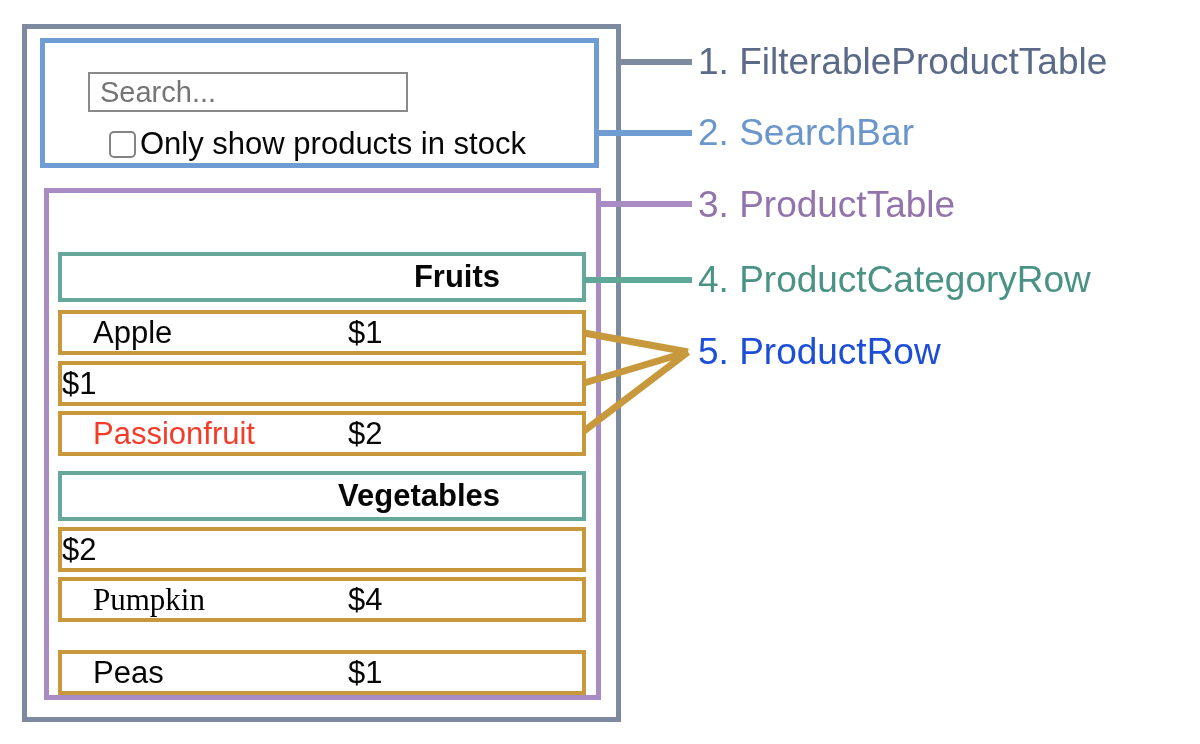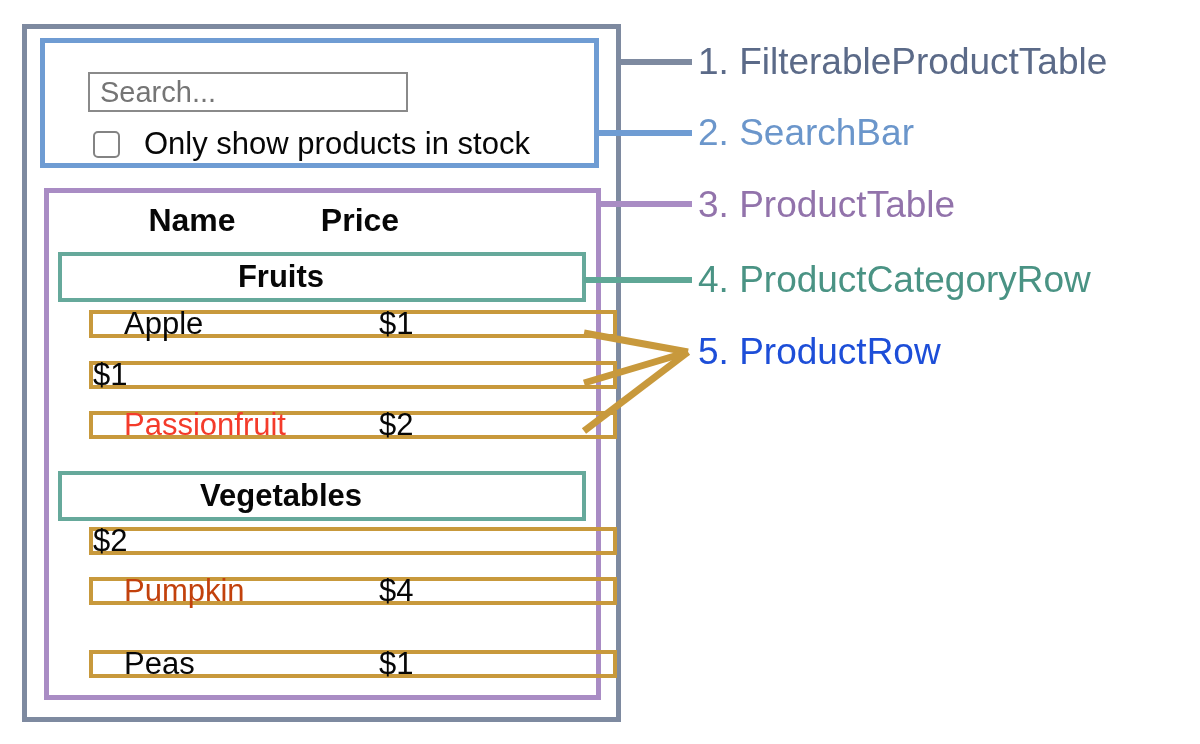--- a/index.html
+++ b/index.html
@@ -24,22 +24,22 @@
     border: 5px solid var(--outline-blue);
   }
   .search-input {
     position: absolute; left: 43px; top: 29px; width: 320px; height: 40px;
     border: 2px solid #8a8a8a; border-radius: 0;
     font-family: "Liberation Sans", "DejaVu Sans", sans-serif;
     font-size: 29px; padding: 0 10px; color: #333; outline: none;
   }
   .search-input::placeholder { color: var(--input-gray); opacity: 1; }
   .checkbox-row {
-    position: absolute; left: 48px; top: 86px; height: 30px;
-    display: flex; align-items: center; gap: 24px;
+    position: absolute; left: 64px; top: 86px; height: 30px;
+    display: flex; align-items: center; gap: 4px;
   }
   .checkbox {
     width: 27px; height: 27px; flex: 0 0 27px;
     border: 2px solid #838383; border-radius: 5px; background: #fff;
   }
   .checkbox-label { font-size: 31px; color: var(--text-black); white-space: nowrap; }
 
   .table-box {
     position: absolute; left: 17px; top: 159px; width: 557px; height: 512px;
     border: 5px solid var(--outline-purple);
@@ -49,23 +49,23 @@
     font-size: 32px; font-weight: bold; text-align: center; line-height: 36px;
   }
   .name-header  { left: 63px; }
   .price-header { left: 231px; }
 
   .trow {
     position: absolute; left: 9px; width: 528px;
     display: flex; align-items: center;
   }
   .category-row { height: 50px; border: 4px solid var(--outline-teal); }
-  .product-row  { height: 28px; border: 4px solid var(--outline-gold); margin-left: 31px; }
+  .product-row  { height: 45px; border: 4px solid var(--outline-gold); }
   .category-cell {
-    position: absolute; left: 0; width: 438px; text-align: center;
+    position: absolute; left: 0; width: 438px; text-align: right;
     font-size: 31px; font-weight: bold;
   }
   .cell-name  { margin-left: 31px; width: 255px; font-size: 31px; white-space: nowrap; }
   .cell-price { font-size: 31px; white-space: nowrap; }
 
   .r-fruits       { top: 59px;  }
   .r-apple        { top: 117px; }
   .r-dragonfruit  { top: 168px; }
   .r-passionfruit { top: 218px; }
   .r-vegetables   { top: 278px; }
@@ -102,22 +102,20 @@
 
     <div class="search-box">
       <input class="search-input" type="text" placeholder="Search..." style="">
       <div class="checkbox-row">
         <span class="checkbox"></span>
         <span class="checkbox-label">Only show products in stock</span>
       </div>
     </div>
 
     <div class="table-box">
-      <span class="col-header name-header">Name</span>
-      <span class="col-header price-header">Price</span>
 
       <div class="trow category-row r-fruits">
         <span class="category-cell">Fruits</span>
       </div>
 
       <div class="trow product-row r-apple">
         <span class="cell-name">Apple</span>
         <span class="cell-price">$1</span>
       </div>
       <div class="trow product-row r-dragonfruit">
@@ -129,21 +127,21 @@
       </div>
 
       <div class="trow category-row r-vegetables">
         <span class="category-cell">Vegetables</span>
       </div>
 
       <div class="trow product-row r-spinach">
         <span class="cell-price">$2</span>
       </div>
       <div class="trow product-row r-pumpkin">
-        <span class="cell-name" style="color: #c2410c;">Pumpkin</span>
+        <span class="cell-name" style="color: #000000; font-family: Liberation Serif, serif;">Pumpkin</span>
         <span class="cell-price">$4</span>
       </div>
       <div class="trow product-row r-peas">
         <span class="cell-name">Peas</span>
         <span class="cell-price">$1</span>
       </div>
     </div>
   </div>
 
   <svg class="connectors" viewBox="0 0 1200 744" xmlns="http://www.w3.org/2000/svg">

